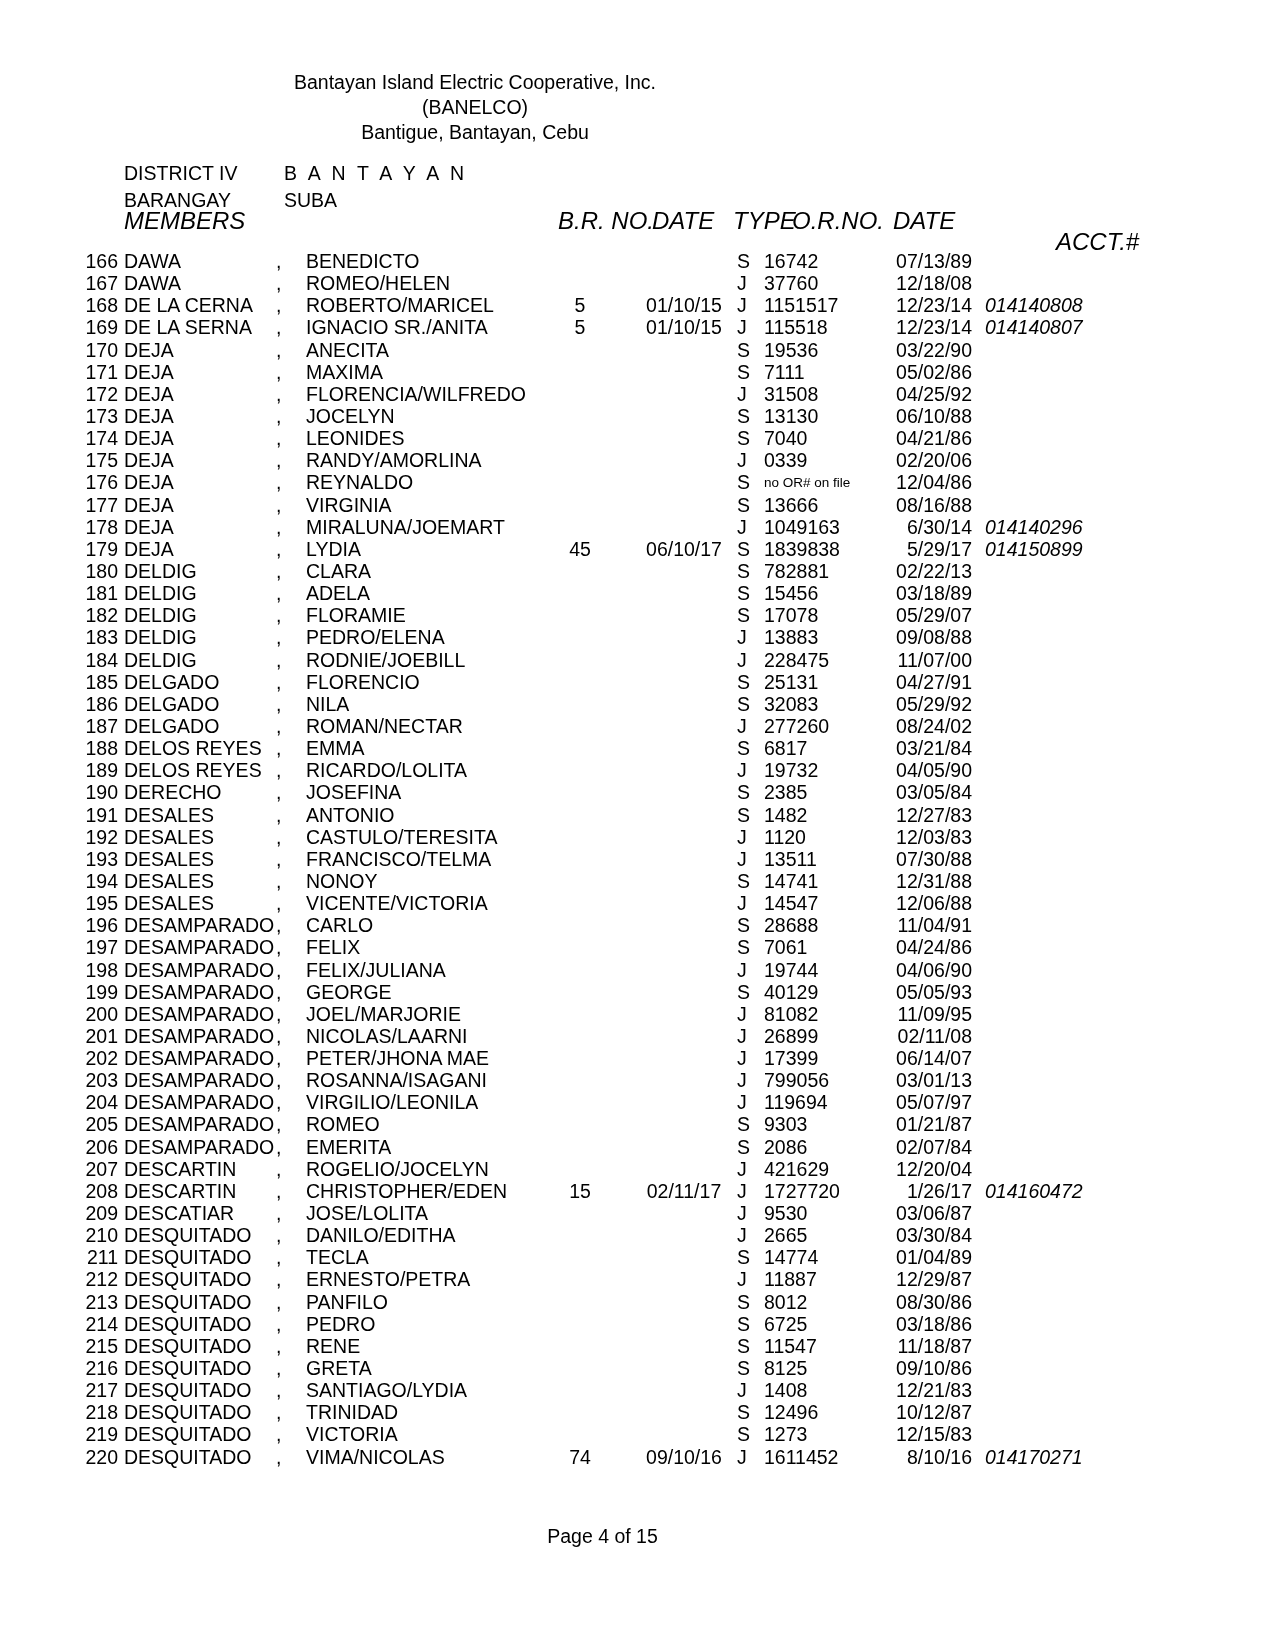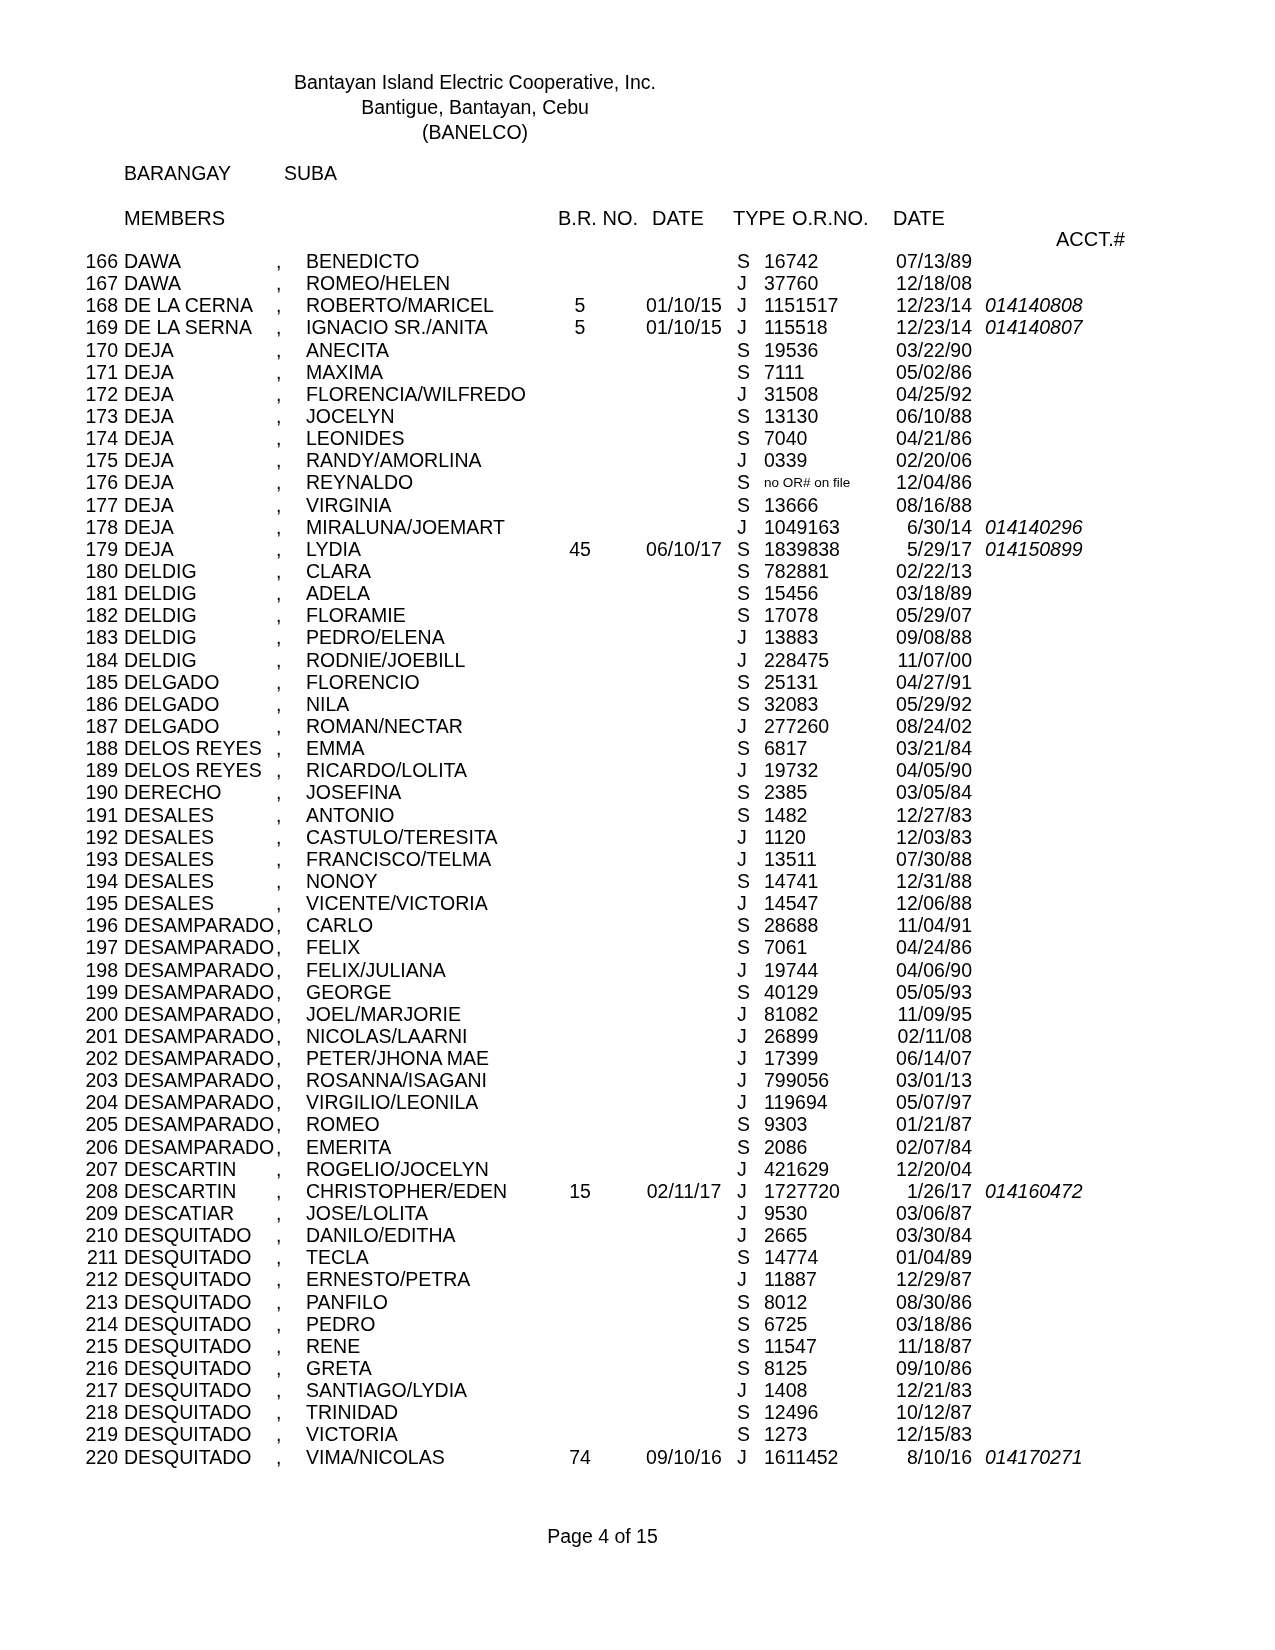--- a/index.html
+++ b/index.html
@@ -47,21 +47,22 @@
   .district-label { display: inline-block; width: 160px; }
   .spaced { letter-spacing: 3.2px; }
 
   
   .col-head {
     position: absolute;
     top: 207px;
     left: 0;
     width: 1010px;
     height: 26px;
-    font-size: 20px;
+    font-size: 24px;
+    font-style: italic;
   }
   .col-head span { position: absolute; white-space: nowrap; }
   .ch-members { left: 124px; }
   .ch-brno    { left: 558px; }
   .ch-date1   { left: 652px; }
   .ch-type    { left: 733px; }
   .ch-orno    { left: 792px; }
   .ch-date2   { left: 893px; }
   .ch-acct    { left: 1056px; margin-top: 21px; }
 
@@ -103,25 +104,26 @@
     font-size: 19.5px;
   }
 </style>
 </head>
 <body>
 
 <div class="page">
 
   <div class="letterhead">
     <div>Bantayan Island Electric Cooperative, Inc.</div>
+    <div>(BANELCO)</div>
     <div>Bantigue, Bantayan, Cebu</div>
-    <div>(BANELCO)</div>
   </div>
 
   <div class="meta">
+    <div class="meta-row"><span class="district-label">DISTRICT IV</span><span class="spaced">B A N T A Y A N</span></div>
     <div class="meta-row bold"><span class="district-label">BARANGAY</span><span>SUBA</span></div>
   </div>
 
   <div class="col-head">
     <span class="ch-members">MEMBERS</span>
     <span class="ch-brno">B.R. NO.</span>
     <span class="ch-date1">DATE</span>
     <span class="ch-type">TYPE</span>
     <span class="ch-orno">O.R.NO.</span>
     <span class="ch-date2">DATE</span>

